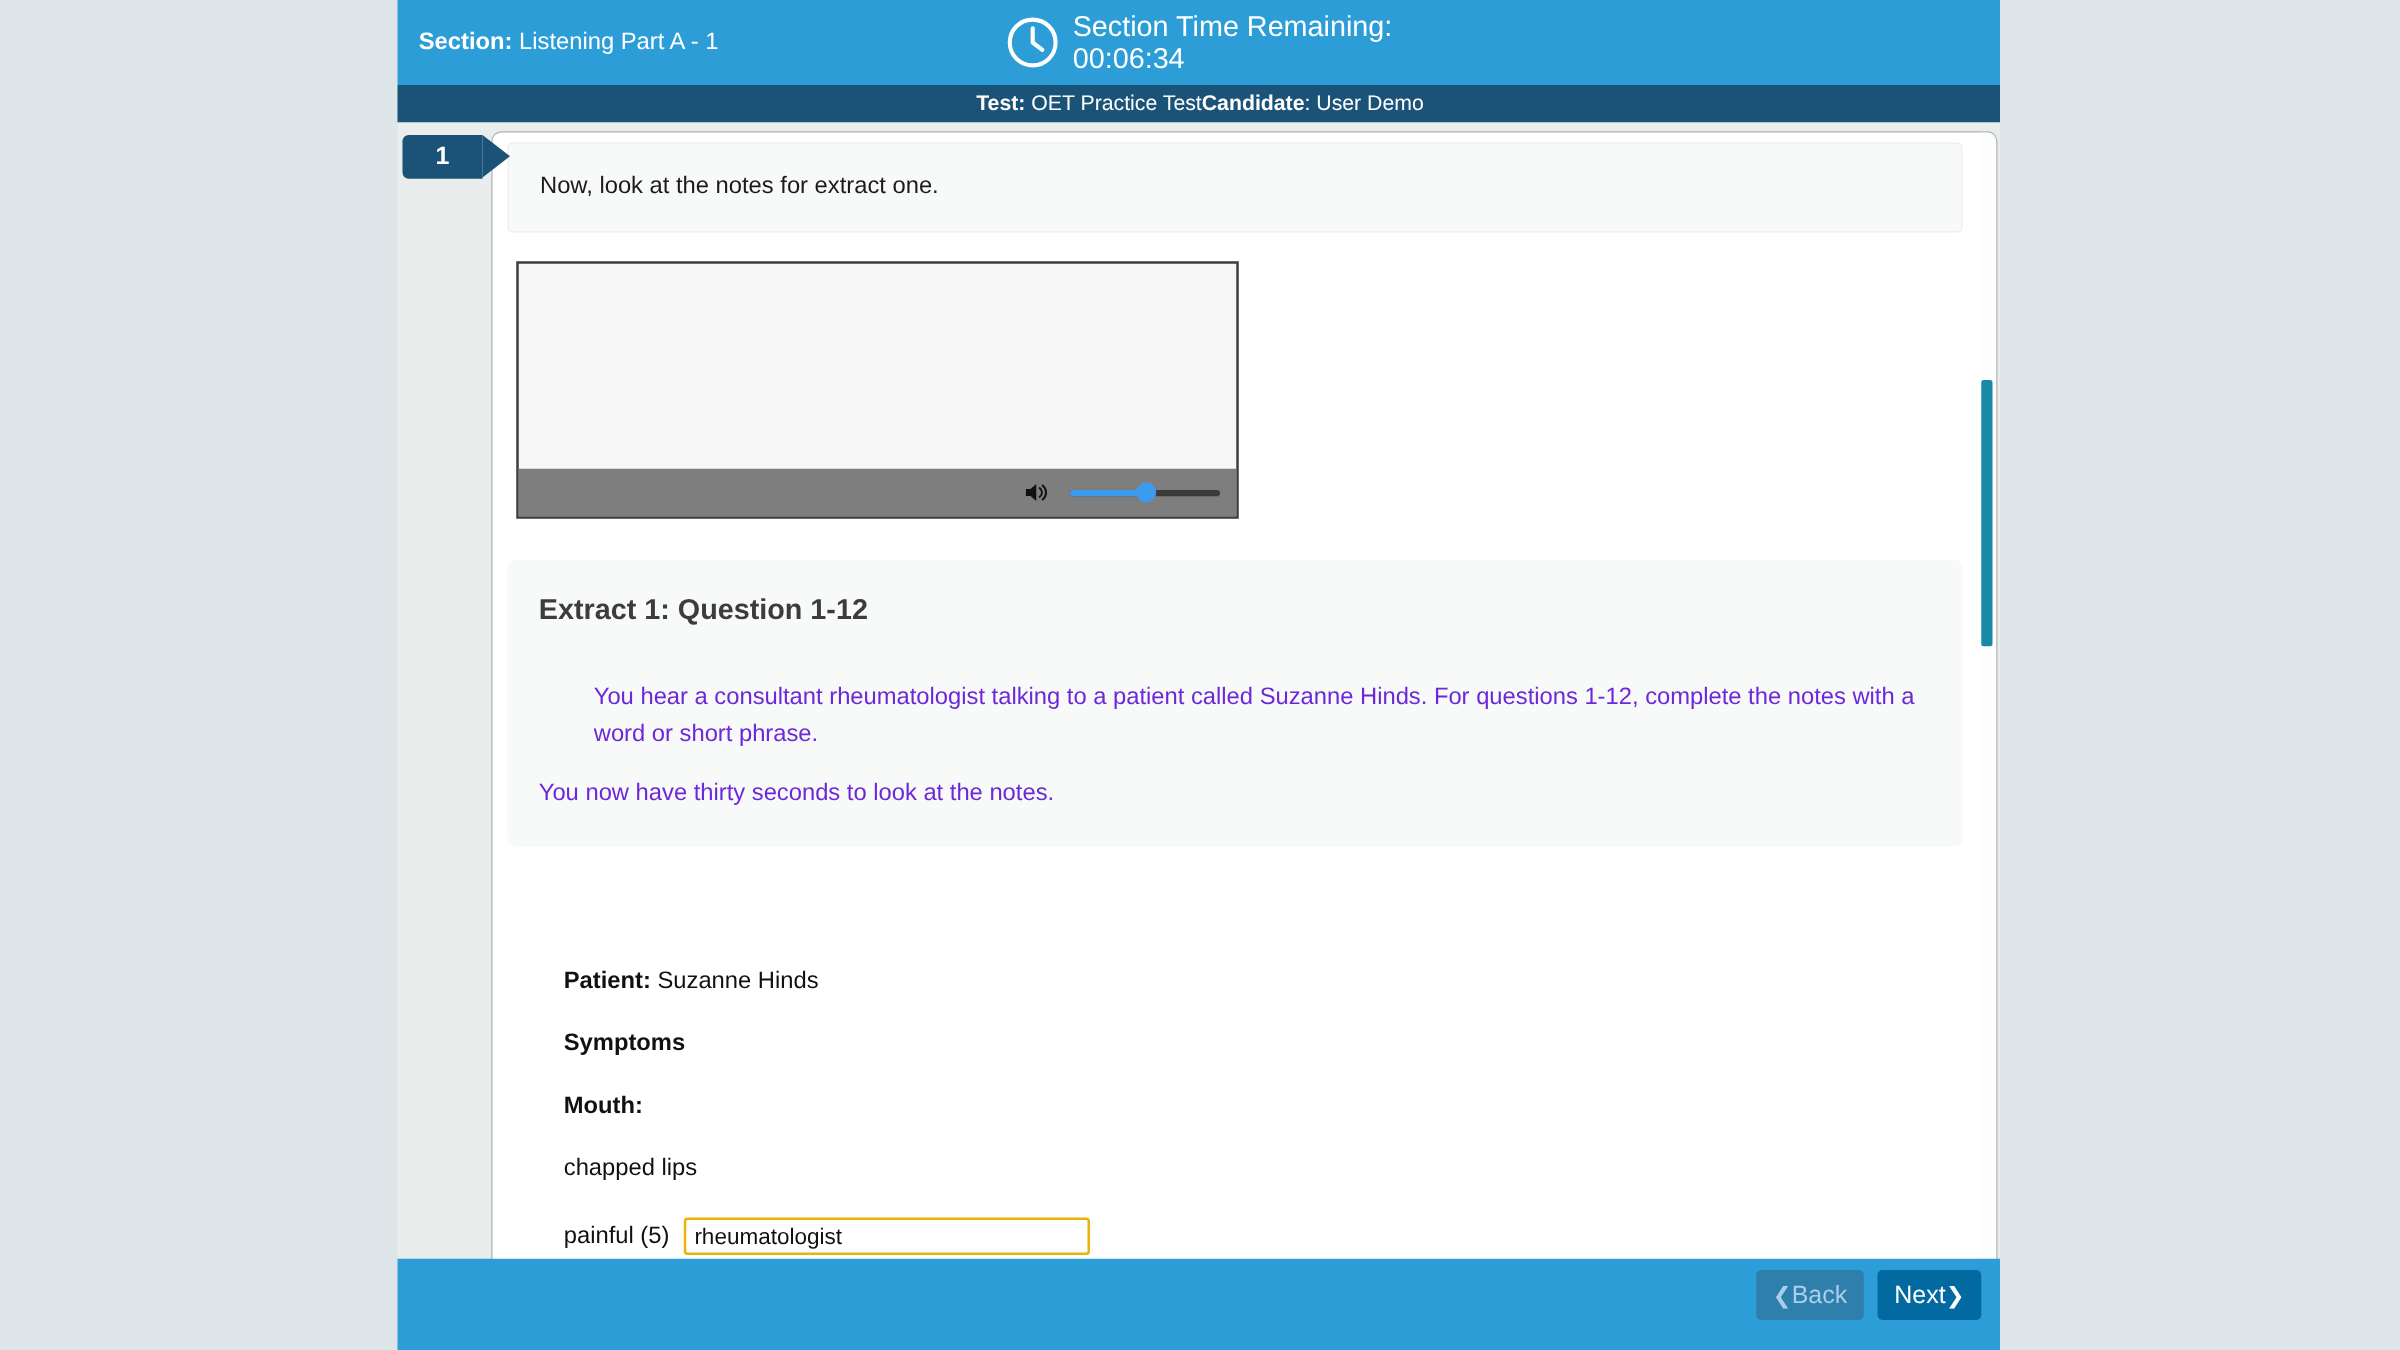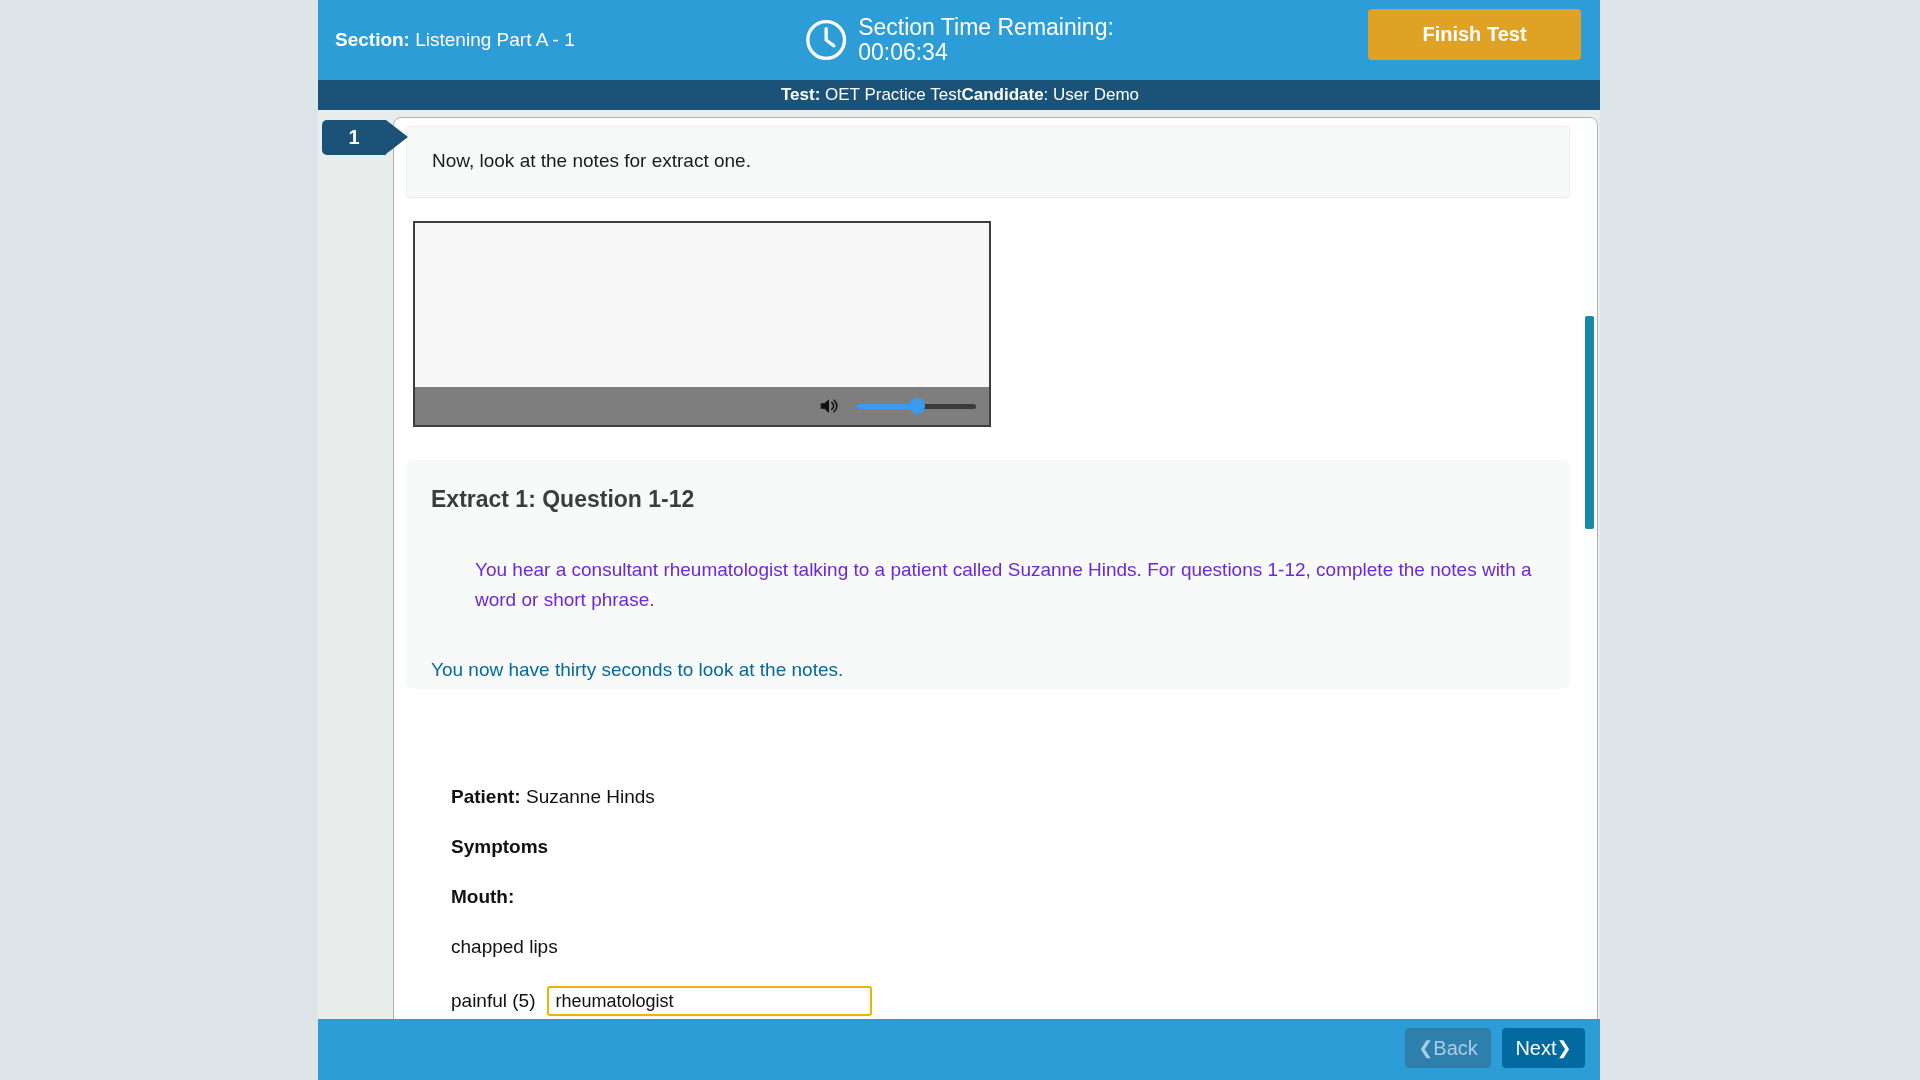--- a/index.html
+++ b/index.html
@@ -2,21 +2,21 @@
 <html><head>
 <meta charset="utf-8">
 <style>
   * { margin:0; padding:0; box-sizing:border-box; }
   html,body { width:1920px; height:1080px; overflow:hidden; }
   body { font-family:"Liberation Sans", sans-serif; background:#DEE5E8; position:relative; }
 
   .app { position:absolute; left:318px; top:0; width:1282px; height:1080px; }
 
   
-  .topbar { height:80px; background:#2D9DD8; display:flex; align-items:center; position:relative; }
+  .topbar { height:68px; background:#2D9DD8; display:flex; align-items:center; position:relative; }
   .section-info { margin-left:17px; color:#fff; font-size:19px; }
   .section-info b { font-weight:bold; }
   .timer { position:absolute; left:50%; transform:translateX(-50%); display:flex; align-items:center; color:#fff; }
   .timer svg { margin-right:10px; }
   .timer-text { font-size:23px; line-height:25px; text-align:left; }
   .finish-btn { position:absolute; right:19px; top:9px; width:213px; height:51px;
     background:#DFA225; border:none; border-radius:4px; color:#fff; font-size:20px;
     font-weight:bold; font-family:"Liberation Sans",sans-serif; cursor:pointer; }
 
   
@@ -49,21 +49,21 @@
   .vol-slider { position:relative; width:120px; height:5px; background:#3A3A3A; border-radius:3px; cursor:pointer; }
   .vol-fill { position:absolute; left:0; top:0; height:5px; background:#3D9BEF; border-radius:3px; }
   .vol-thumb { position:absolute; top:50%; width:16px; height:16px; background:#3D9BEF;
     border-radius:50%; transform:translate(-50%,-50%); }
 
   
   .extract-panel { position:absolute; left:12px; top:342px; width:1164px; height:229px;
     background:#F8F9F9; border-radius:6px; padding:26px 25px 0 25px; }
   .extract-panel h2 { font-size:23px; font-weight:bold; color:#3C3C3C; }
   .extract-p1 { margin-top:42px; font-size:19px; color:#6d28d9; line-height:30px; max-width:1108px;margin-left:44px; }
-  .extract-p2 { margin-top:44px; font-size:19px; color:#0369a1; }
+  .extract-p2 { margin-top:21px; font-size:19px; color:#6d28d9; }
 
   
   .notes { position:absolute; left:57px; top:668px; font-size:19px; color:#111; }
   .notes .nline { margin-bottom:31px; height:19px; }
   .notes b { font-weight:bold; }
   .q-row { display:flex; align-items:center; }
   .q-label { margin-right:11px; }
   .q-input { width:325px; height:30px; border:2px solid #eab308; border-radius:3px;
     font-size:18px; font-family:"Liberation Sans",sans-serif; color:#111; padding-left:7px; background:#fff; }
 
@@ -92,21 +92,20 @@
     <div class="timer">
       <svg width="44" height="44" viewBox="0 0 24 24">
         <circle cx="12" cy="12" r="10" fill="none" stroke="#ffffff" stroke-width="1.8"></circle>
         <path d="M12 5.8 L12 12 L16.2 15.2" fill="none" stroke="#ffffff" stroke-width="1.8" stroke-linecap="round" stroke-linejoin="round"></path>
       </svg>
       <div class="timer-text">
         <div>Section Time Remaining:</div>
         <div>00:06:34</div>
       </div>
     </div>
-    <button class="finish-btn">Finish Test</button>
   </header>
 
   <div class="subbar">
     <div>
       <b>Test:</b><span> OET Practice Test</span>
     </div>
     <div>
       <b>Candidate</b><span>: User Demo</span>
     </div>
   </div>

